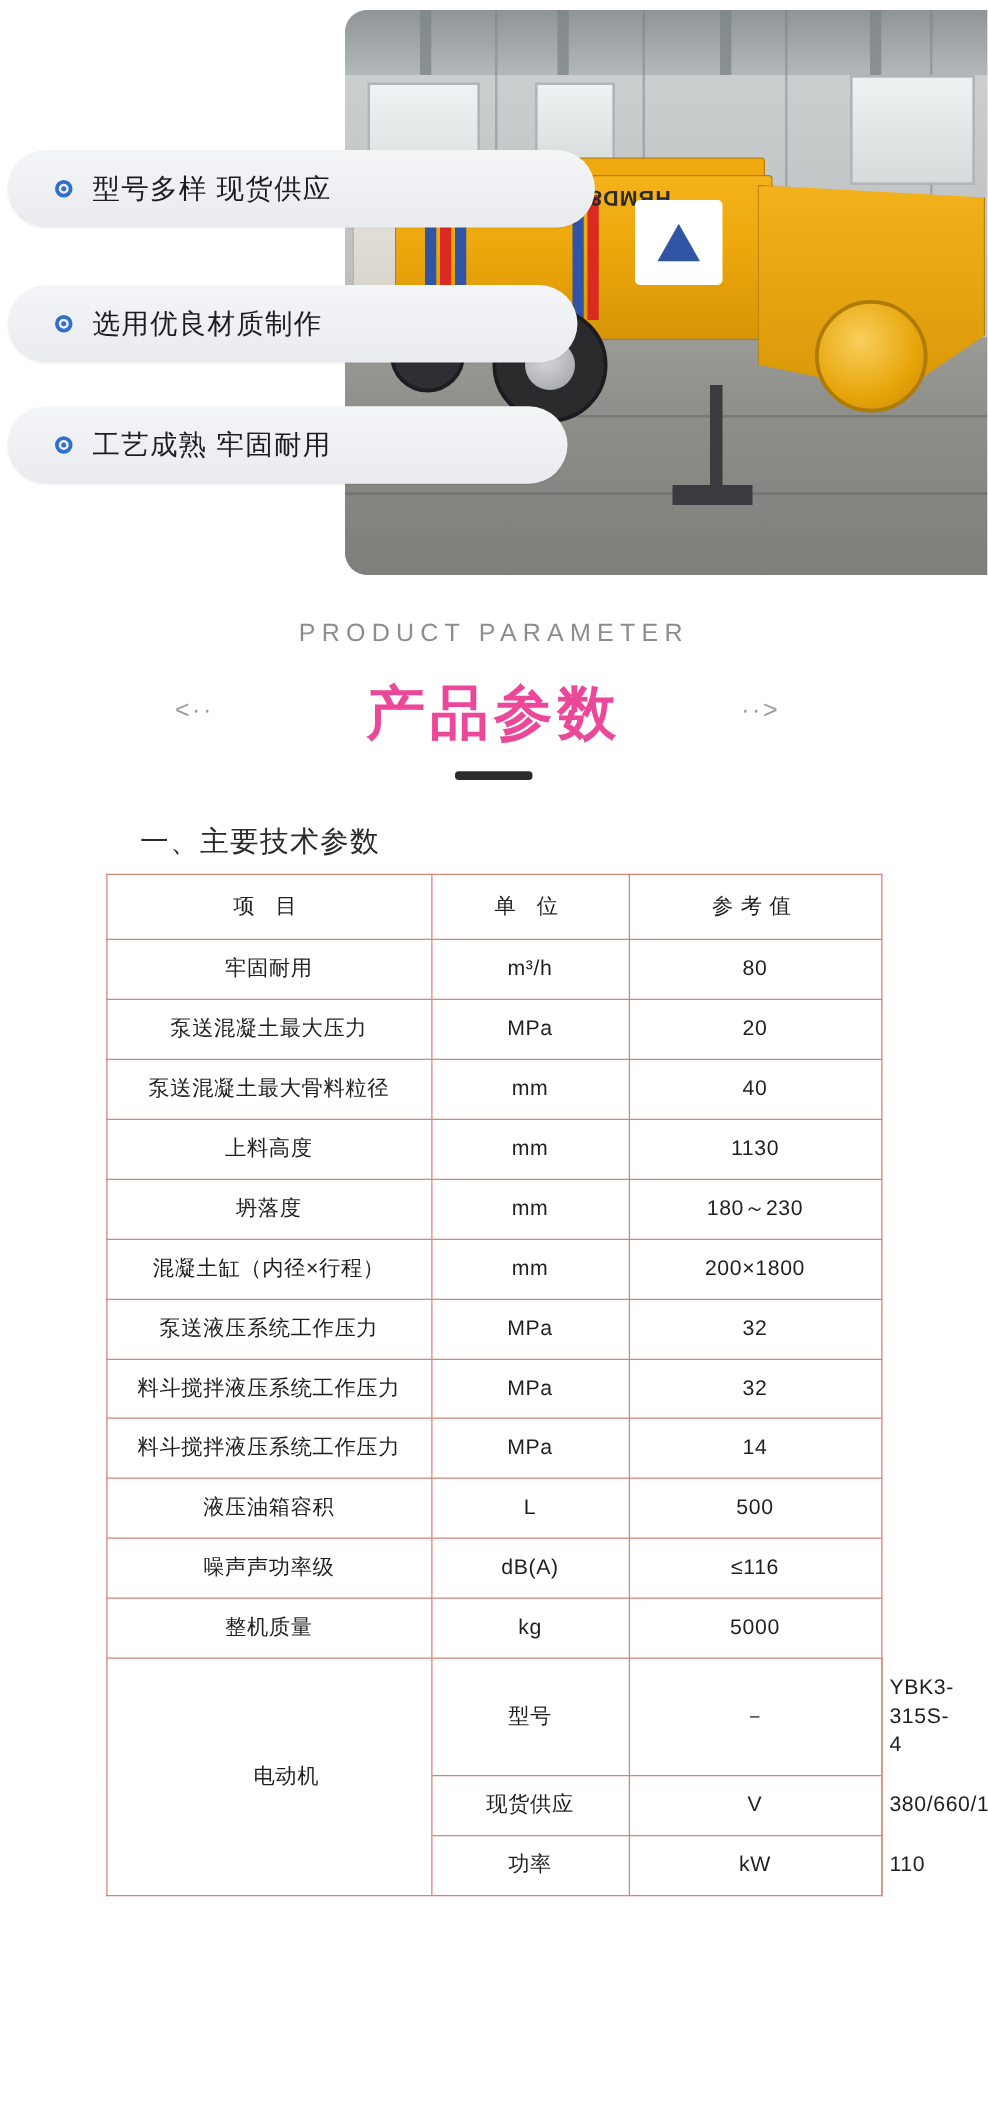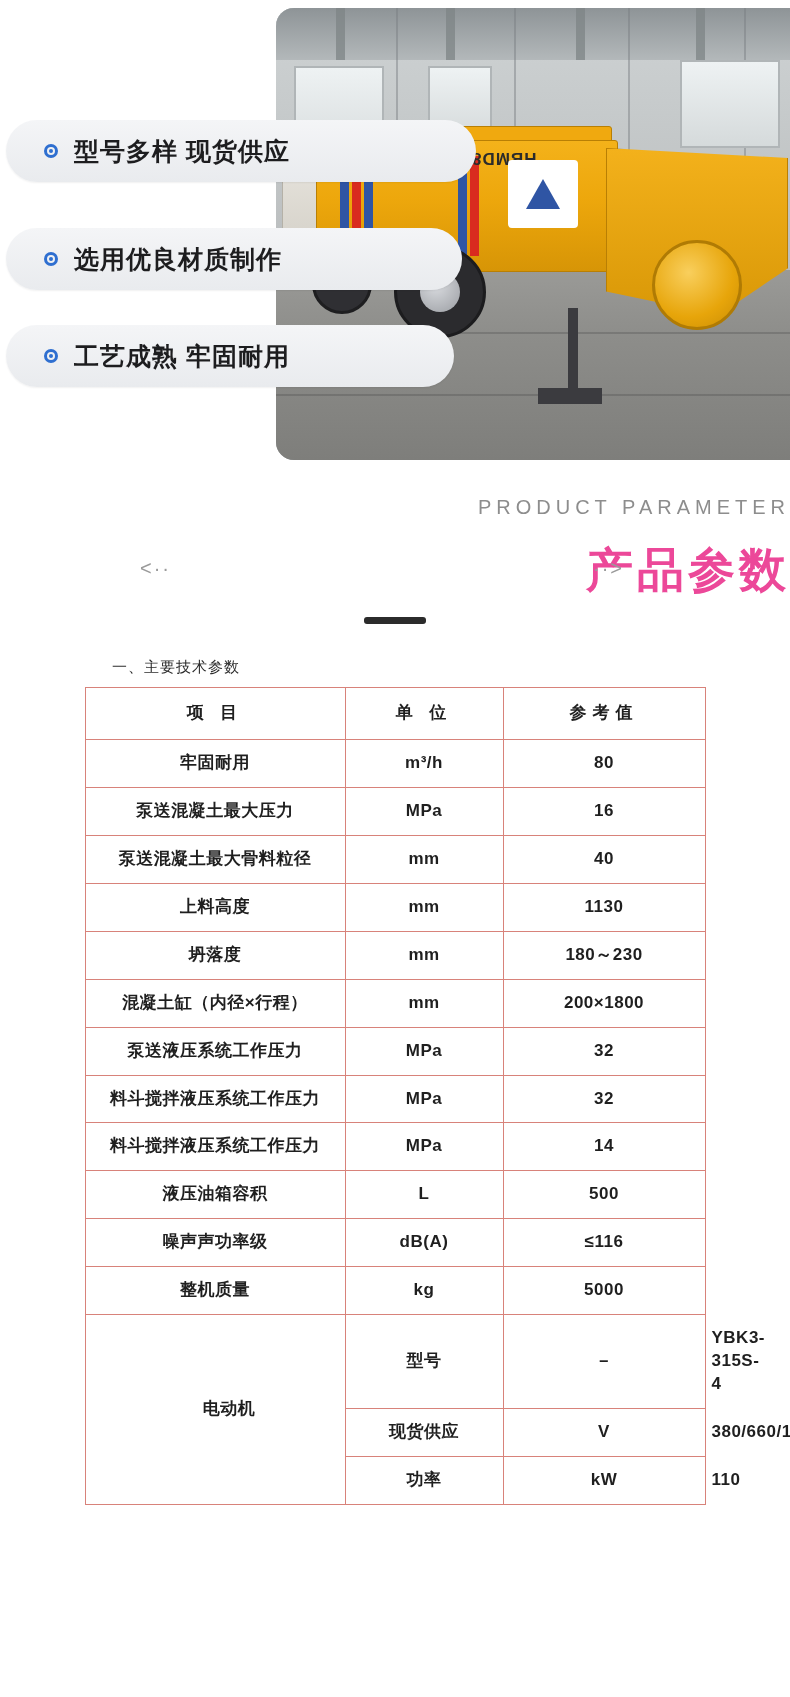--- a/index.html
+++ b/index.html
@@ -158,34 +158,34 @@
     margin-right: 16px;
     flex: none;
     position: relative;
   }
   .pill .dot:after {
     content: ""; position: absolute; left: 50%; top: 50%;
     width: 4px; height: 4px; margin: -2px 0 0 -2px;
     border-radius: 50%; background: #2f6fd0;
   }
   .pill .txt {
-    font-size: 25px;
-    font-weight: bold;
+    font-size: 22px;
+    font-weight: normal;
     color: #1d1d1f;
     letter-spacing: 1px;
     white-space: nowrap;
   }
   .pill-1 { top: 120px; width: 432px; }
   .pill-2 { top: 228px; width: 418px; }
   .pill-3 { top: 325px; width: 410px; }
 
   
   .section-head {
     margin-top: 26px;
-    text-align: right;
+    text-align: center;
     position: relative;
   }
   .eyebrow {
     font-size: 20px;
     letter-spacing: 5px;
     color: #8d8d8d;
     font-family: "Liberation Sans", sans-serif;
   }
   .title-row {
     position: relative;
@@ -212,40 +212,39 @@
     width: 62px; height: 7px; border-radius: 3px;
     background: #2b2b2b;
     margin: 18px auto 0;
   }
 
   
   .table-wrap {
     margin: 34px 42px 0 42px;
   }
   .sub-head {
-    font-size: 15px;
+    font-size: 23px;
     color: #2b2b2b;
     margin: 0 0 10px 70px;
     letter-spacing: 1px;
   }
   table.param {
     border-collapse: collapse;
     width: 620px;
     margin: 0 auto;
     table-layout: fixed;
   }
   table.param td {
     border: 1px solid #d8827a;
     text-align: center;
     font-size: 17px;
     color: #1f1f1f;
     padding: 12px 6px;
     line-height: 1.35;
     letter-spacing: .5px;
-    font-weight: bold;
   }
   table.param td.head {
     letter-spacing: 6px;
     padding: 14px 6px;
   }
   .col-1 { width: 260px; }
   .col-2 { width: 158px; }
   .col-3 { width: 202px; }
   .motor-label {
     letter-spacing: 2px;
@@ -348,21 +347,21 @@
       </tr>
 
       <tr>
         <td>牢固耐用</td>
         <td>m³/h</td>
         <td>80</td>
       </tr>
       <tr>
         <td>泵送混凝土最大压力</td>
         <td>MPa</td>
-        <td>16</td>
+        <td>20</td>
       </tr>
       <tr>
         <td>泵送混凝土最大骨料粒径</td>
         <td>mm</td>
         <td>40</td>
       </tr>
       <tr>
         <td>上料高度</td>
         <td>mm</td>
         <td>1130</td>

